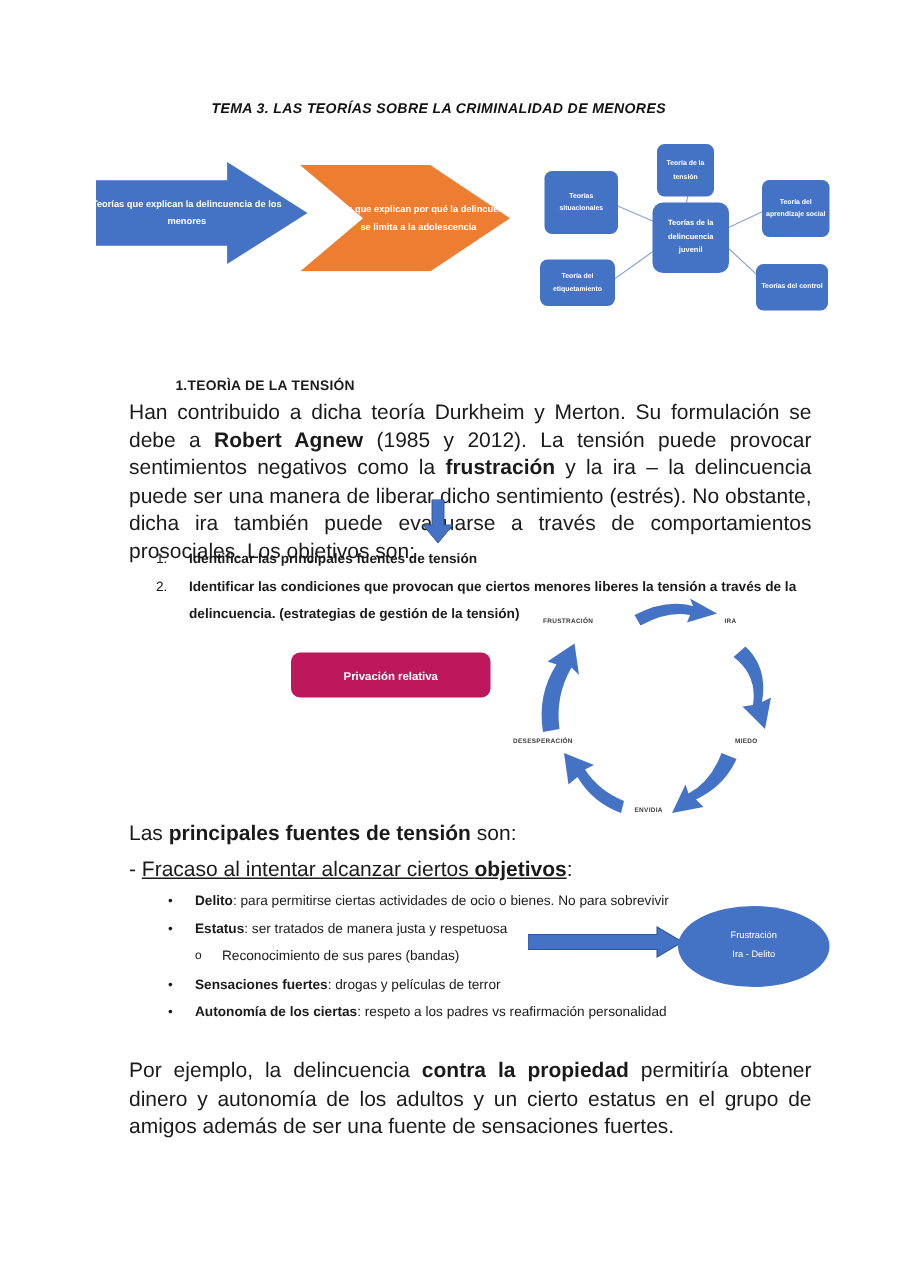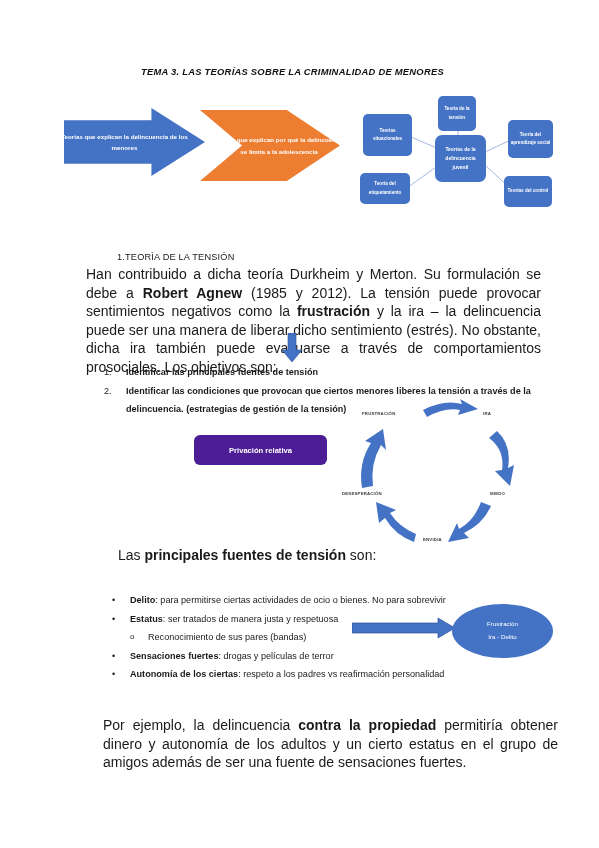--- a/index.html
+++ b/index.html
@@ -45,47 +45,47 @@
     position:absolute;background:#4472c4;border-radius:5px;
     color:#fff;display:flex;align-items:center;justify-content:center;
     text-align:center;font-size:4.6px;font-weight:bold;line-height:1.75;
     padding:1px 2px;box-sizing:border-box;
   }
   .rnode.center{font-size:5px;border-radius:7px;}
 
   
   .h-num{
     position:absolute;left:108px;top:252px;
-    font-size:9.2px;font-weight:normal;letter-spacing:.2px;white-space:nowrap;text-align:right;
+    font-size:9.2px;font-weight:bold;letter-spacing:.2px;white-space:nowrap;text-align:right;
   }
   .h-num .n{display:inline-block;width:17px;}
   .para{
     position:absolute;font-size:14px;line-height:18.6px;
     text-align:justify;text-justify:inter-word;
   }
   .p1{left:86px;top:265px;width:455px;}
   .p-tail1{left:86px;top:679px;width:455px;}
-  .p-tail2{left:103px;top:704px;width:455px;margin-top:12px;}
-  .p-src{left:86px;top:546px;width:455px;margin-left:32px;}
+  .p-tail2{left:86px;top:704px;width:455px;}
+  .p-src{left:86px;top:546px;width:455px;}
   .p-frac{left:86px;top:570px;width:455px;}
 
   
   .down-arrow{position:absolute;left:281px;top:333px;width:22px;height:30px;}
 
   
   .olist{position:absolute;left:104px;top:363px;width:450px;
     font-size:9.1px;line-height:18.6px;}
   .oitem{display:flex;margin-bottom:0;}
   .oitem .mk{width:22px;flex:0 0 22px;}
   .oitem .tx{flex:1;font-weight:bold;}
 
   
   .priv-box{
     position:absolute;left:194px;top:435px;width:133px;height:30px;
-    background:#4c1d95;border-radius:6px;color:#fff;
+    background:#be185d;border-radius:6px;color:#fff;
     display:flex;align-items:center;justify-content:center;
     font-size:7.6px;font-weight:bold;
   }
 
   
   .cycle{position:absolute;left:340px;top:398px;width:225px;height:160px;}
   .cycle svg{position:absolute;left:0;top:0;}
   .clab{
     position:absolute;font-size:4.3px;font-weight:bold;
     color:#3b3b3b;letter-spacing:.2px;white-space:nowrap;
@@ -207,20 +207,21 @@
       </g>
     </svg>
     <div class="clab" style="left:22px;top:13px;">FRUSTRACIÓN</div>
     <div class="clab" style="left:143px;top:13px;">IRA</div>
     <div class="clab" style="left:150px;top:93px;">MIEDO</div>
     <div class="clab" style="left:83px;top:139px;">ENVIDIA</div>
     <div class="clab" style="left:2px;top:93px;">DESESPERACIÓN</div>
   </div>
 
   <div class="para p-src">Las <b>principales fuentes de tensión</b> son:</div>
+  <div class="para p-frac">- <u>Fracaso al intentar alcanzar ciertos <b>objetivos</b></u>:</div>
 
   <div class="blist">
     <div class="bitem">
       <span class="bmk">•</span>
       <span class="btx"><b>Delito</b>: para permitirse ciertas actividades de ocio o bienes. No para sobrevivir</span>
     </div>
     <div class="bitem">
       <span class="bmk">•</span>
       <span class="btx"><b>Estatus</b>: ser tratados de manera justa y respetuosa</span>
     </div>

